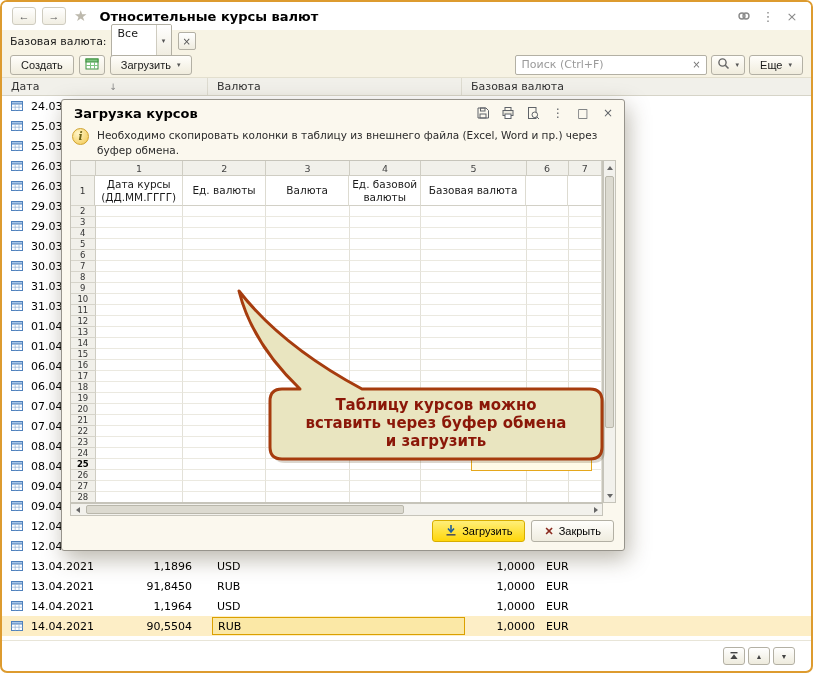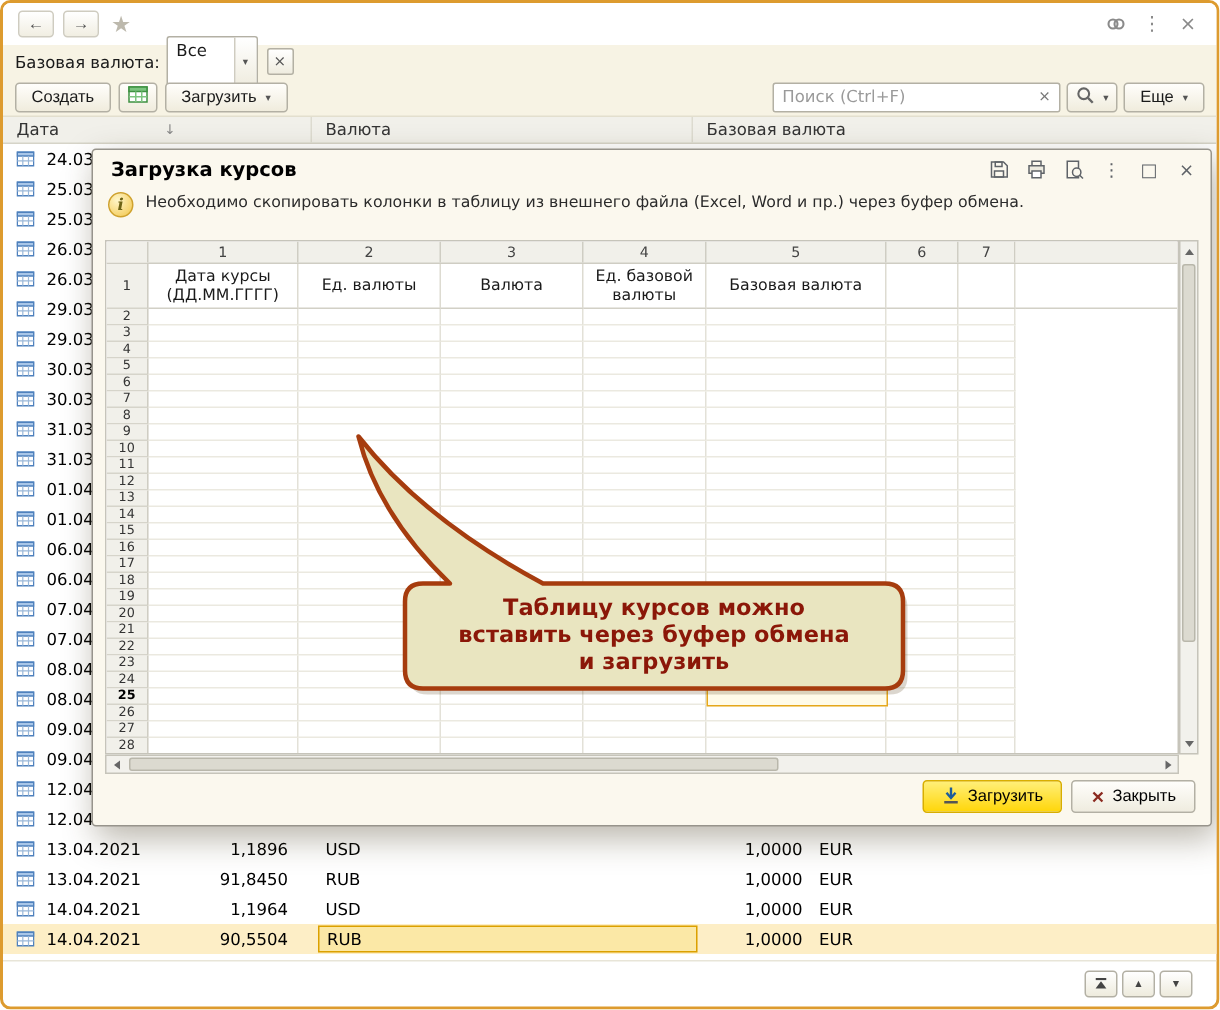--- a/index.html
+++ b/index.html
@@ -53,21 +53,21 @@
   .c-brate{width:70px;text-align:right;}
   .c-bcode{margin-left:11px;}
   .lrow.selected{background:#fdeec6;}
   .lrow.selected .c-code{border:1px solid #dba000;background:#fbe8a6;}
 
   .footer-sep{position:absolute;left:0;right:0;bottom:30px;border-top:1px solid #e8e5d8;}
   .footernav{position:absolute;right:16px;bottom:6px;display:flex;gap:3px;}
   .fbtn{width:22px;height:18px;border:1px solid #b3b0a4;border-radius:3px;background:linear-gradient(#fff,#eeebdd);display:flex;align-items:center;justify-content:center;color:#444;font-size:7px;}
 
   
-  .dialog{position:absolute;left:59px;top:97px;width:747px;height:452px;background:#fbf8ee;border:1px solid #97948c;border-radius:3px;box-shadow:3px 8px 22px rgba(60,50,20,.35);}
+  .dialog{position:absolute;left:59px;top:97px;width:564px;height:452px;background:#fbf8ee;border:1px solid #97948c;border-radius:3px;box-shadow:3px 8px 22px rgba(60,50,20,.35);}
   .dlg-title{height:26px;display:flex;align-items:center;padding:0 8px;}
   .dlg-caption{font-weight:bold;font-size:13px;color:#000;margin-left:4px;}
   .dlg-icons{margin-left:auto;display:flex;align-items:center;gap:9px;color:#5f6368;}
   .ic{width:16px;height:16px;display:flex;align-items:center;justify-content:center;font-size:12px;}
   .dlg-info{display:flex;gap:8px;padding:2px 10px 6px;}
   .info-icon{flex:0 0 17px;width:17px;height:17px;border-radius:50%;background:radial-gradient(circle at 35% 30%,#fff6c9,#f2c64b);border:1px solid #cfa22e;color:#6d6215;font:italic bold 11px "DejaVu Serif",serif;display:flex;align-items:center;justify-content:center;}
   .info-text{font-size:10.5px;color:#2b2b2b;line-height:15px;}
   .info-text div+div{margin-top:3px;}
 
   .sheet{position:absolute;left:8px;right:8px;top:60px;bottom:34px;}
@@ -113,20 +113,21 @@
 </style>
 </head>
 <body>
 
 <div class="frame">
 
   <div class="topbar">
     <button class="navbtn">←</button>
     <button class="navbtn">→</button>
     <span class="star">★</span>
+    <span class="wtitle">Относительные курсы валют</span>
     <span class="flex"></span>
     <span class="hicon">
       <svg width="14" height="14" viewBox="0 0 14 14" fill="none" stroke="#8a8a8a" stroke-width="1.4">
           <circle cx="5" cy="7" r="3"></circle>
           <circle cx="9" cy="7" r="3"></circle>
         </svg>
     </span>
     <span class="hicon">⋮</span>
     <span class="hicon">×</span>
   </div>

